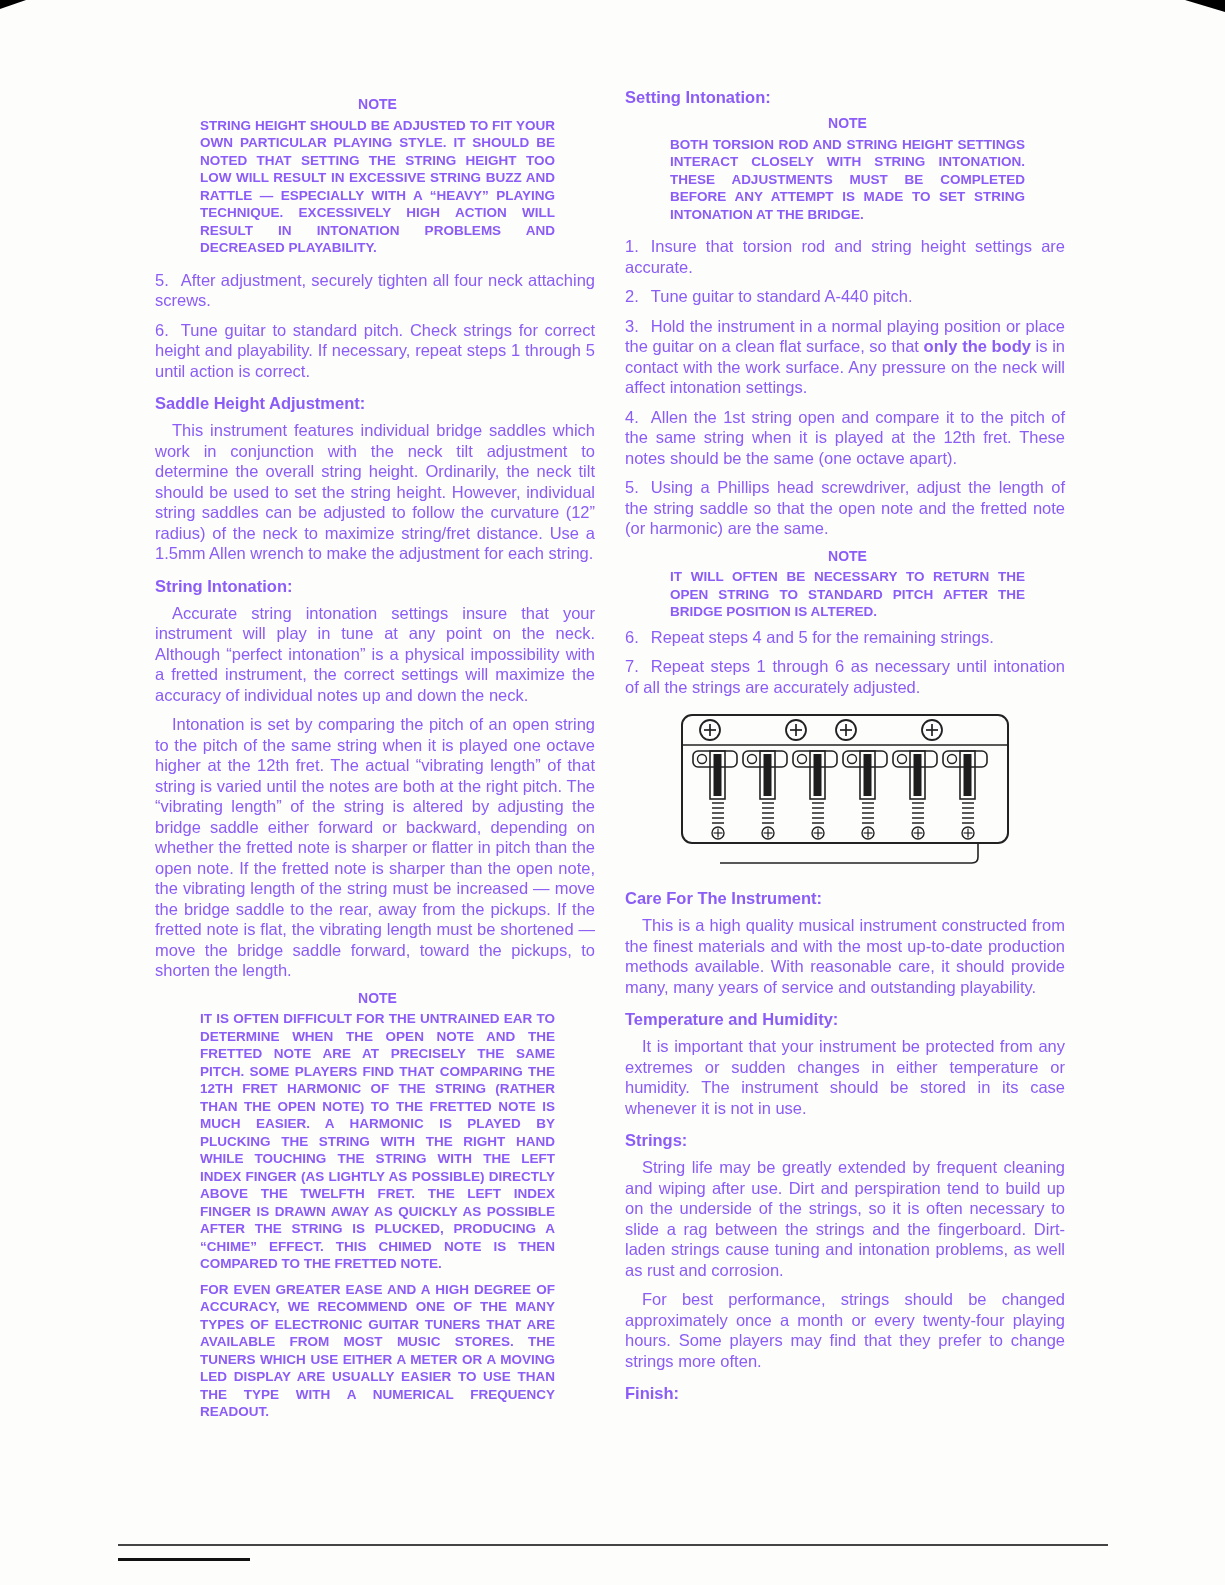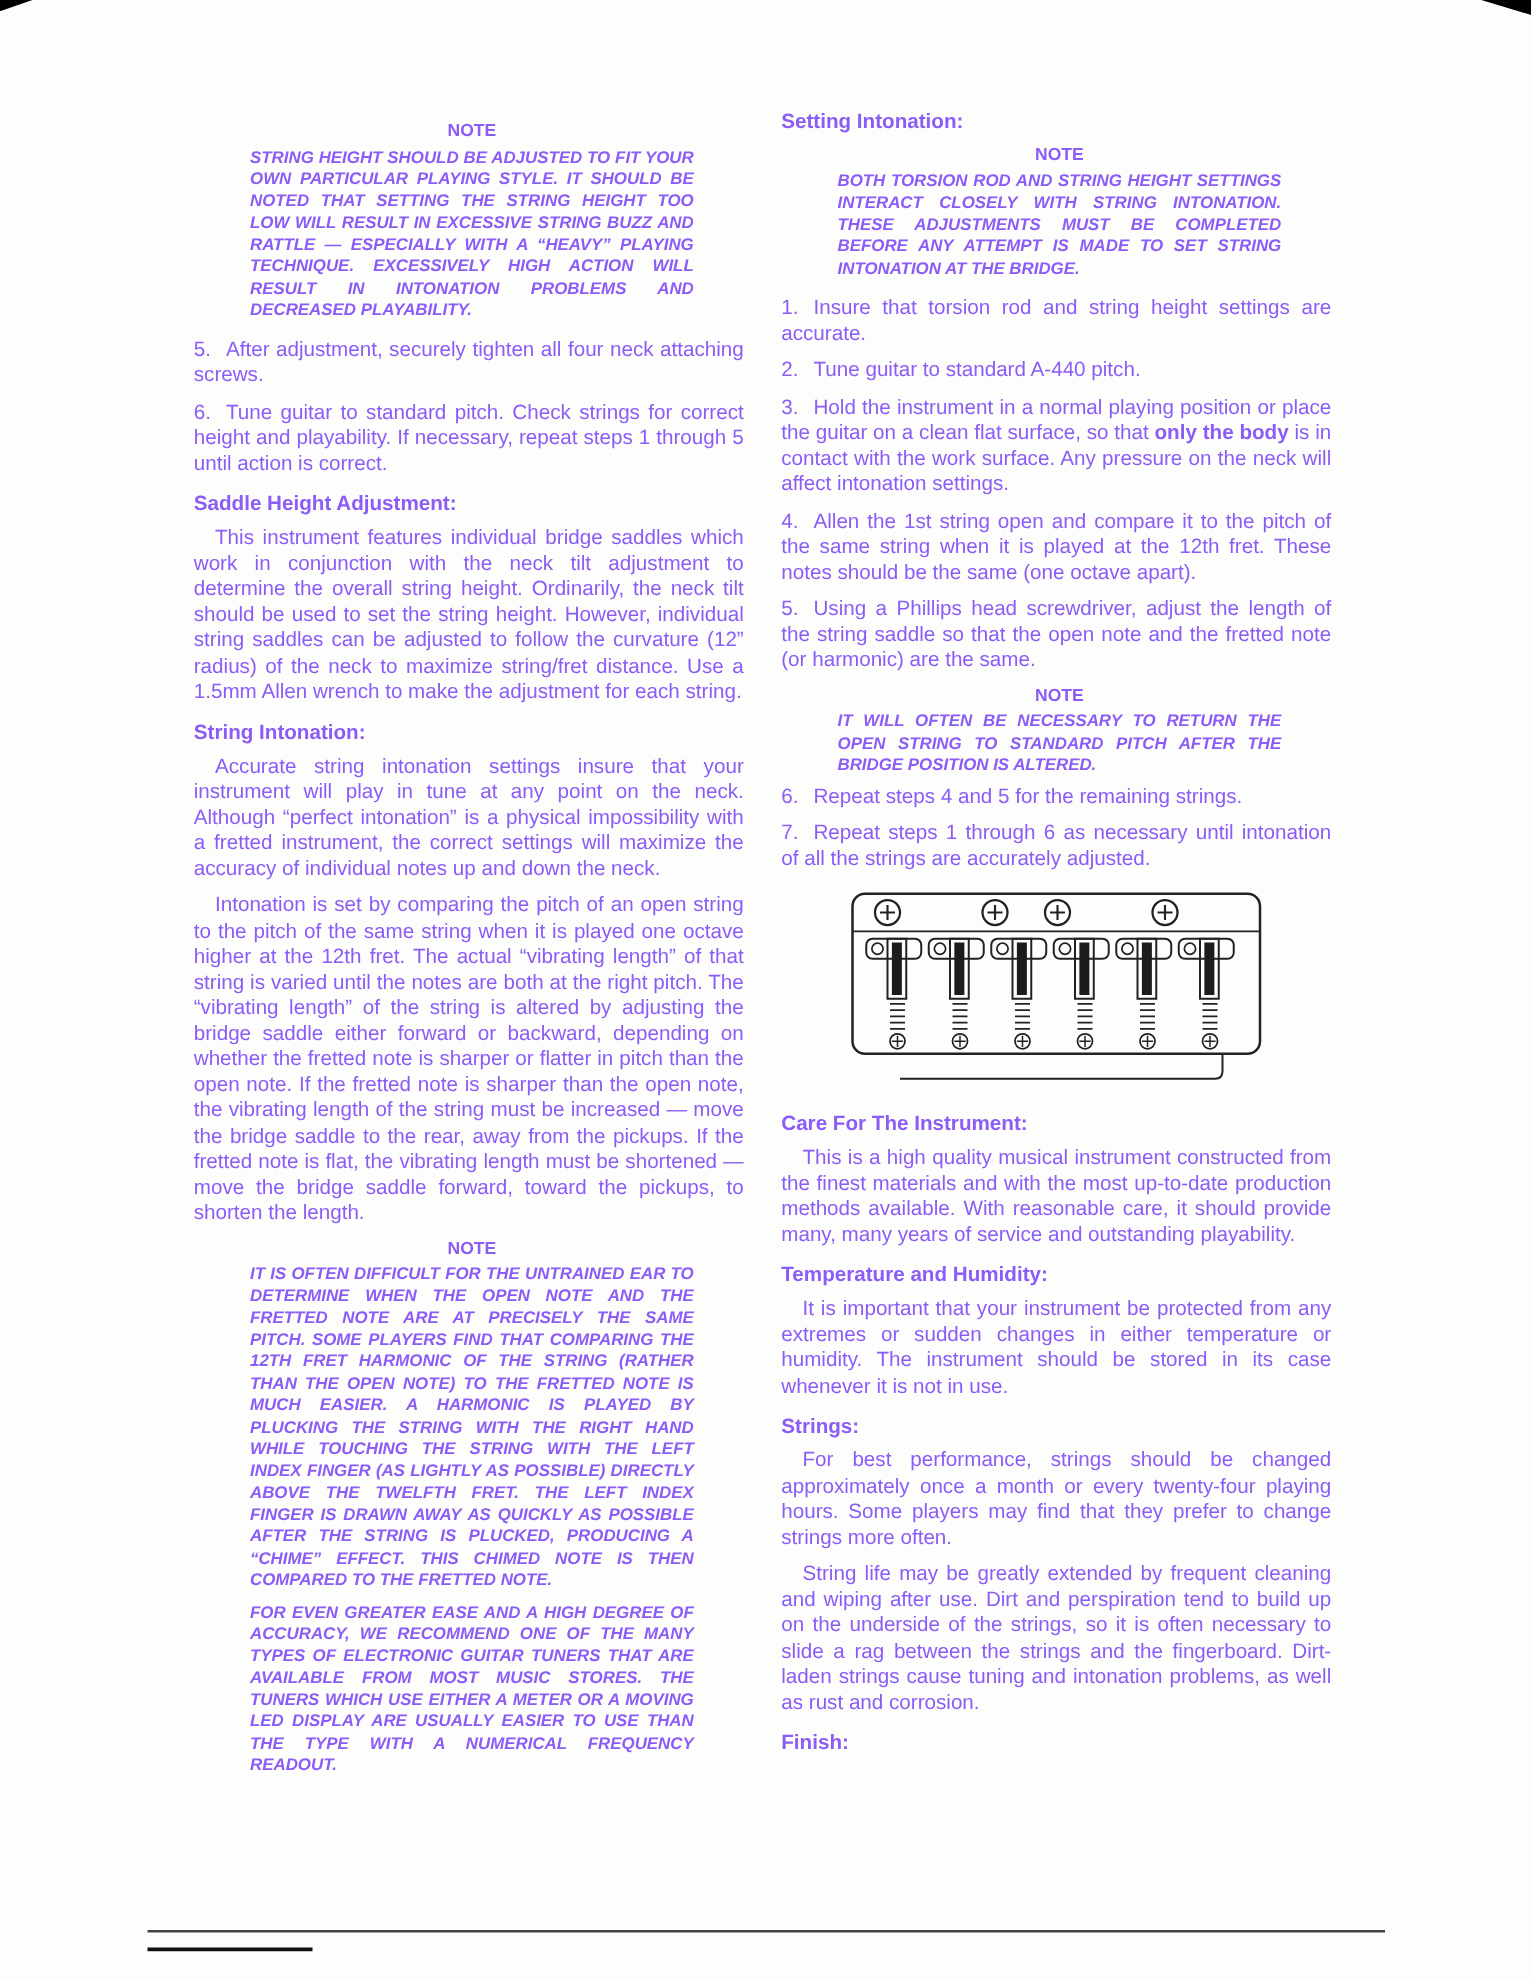--- a/index.html
+++ b/index.html
@@ -31,21 +31,21 @@
   .heading.first { margin-top:0; }
   .note {
     margin:4px 40px 13px 45px;
     font-weight:bold; font-size:13.5px; line-height:17.5px;
     text-align:justify;
   }
   .note-title {
     text-align:center; font-size:14px; font-weight:bold;
     margin:8px 0 3px 0;
   }
-  .note-body { margin-bottom:8px;font-style:italic; }
+  .note-body { margin-bottom:8px; }
   .diagram-wrap {
     margin:16px auto 14px auto;
     width:330px;
   }
   .rule-long {
     position:absolute; left:118px; top:1544px;
     width:990px; height:1.5px; background:#444;
   }
   .rule-short {
     position:absolute; left:118px; top:1558px;
@@ -152,22 +152,22 @@
         </svg>
       </div>
 
       <h3 class="heading">Care For The Instrument:</h3>
       <p class="para indent">This is a high quality musical instrument constructed from the finest materials and with the most up-to-date production methods available. With reasonable care, it should provide many, many years of service and outstanding playability.</p>
 
       <h3 class="heading">Temperature and Humidity:</h3>
       <p class="para indent">It is important that your instrument be protected from any extremes or sudden changes in either temperature or humidity. The instrument should be stored in its case whenever it is not in use.</p>
 
       <h3 class="heading">Strings:</h3>
+      <p class="para indent">String life may be greatly extended by frequent cleaning and wiping after use. Dirt and perspiration tend to build up on the underside of the strings, so it is often necessary to slide a rag between the strings and the fingerboard. Dirt-laden strings cause tuning and intonation problems, as well as rust and corrosion.</p>
       <p class="para indent">For best performance, strings should be changed approximately once a month or every twenty-four playing hours. Some players may find that they prefer to change strings more often.</p>
-      <p class="para indent">String life may be greatly extended by frequent cleaning and wiping after use. Dirt and perspiration tend to build up on the underside of the strings, so it is often necessary to slide a rag between the strings and the fingerboard. Dirt-laden strings cause tuning and intonation problems, as well as rust and corrosion.</p>
 
       <h3 class="heading">Finish:</h3>
 
     </div>
   </div>
 
   <div class="rule-long"></div>
   <div class="rule-short"></div>
 </div>
 

